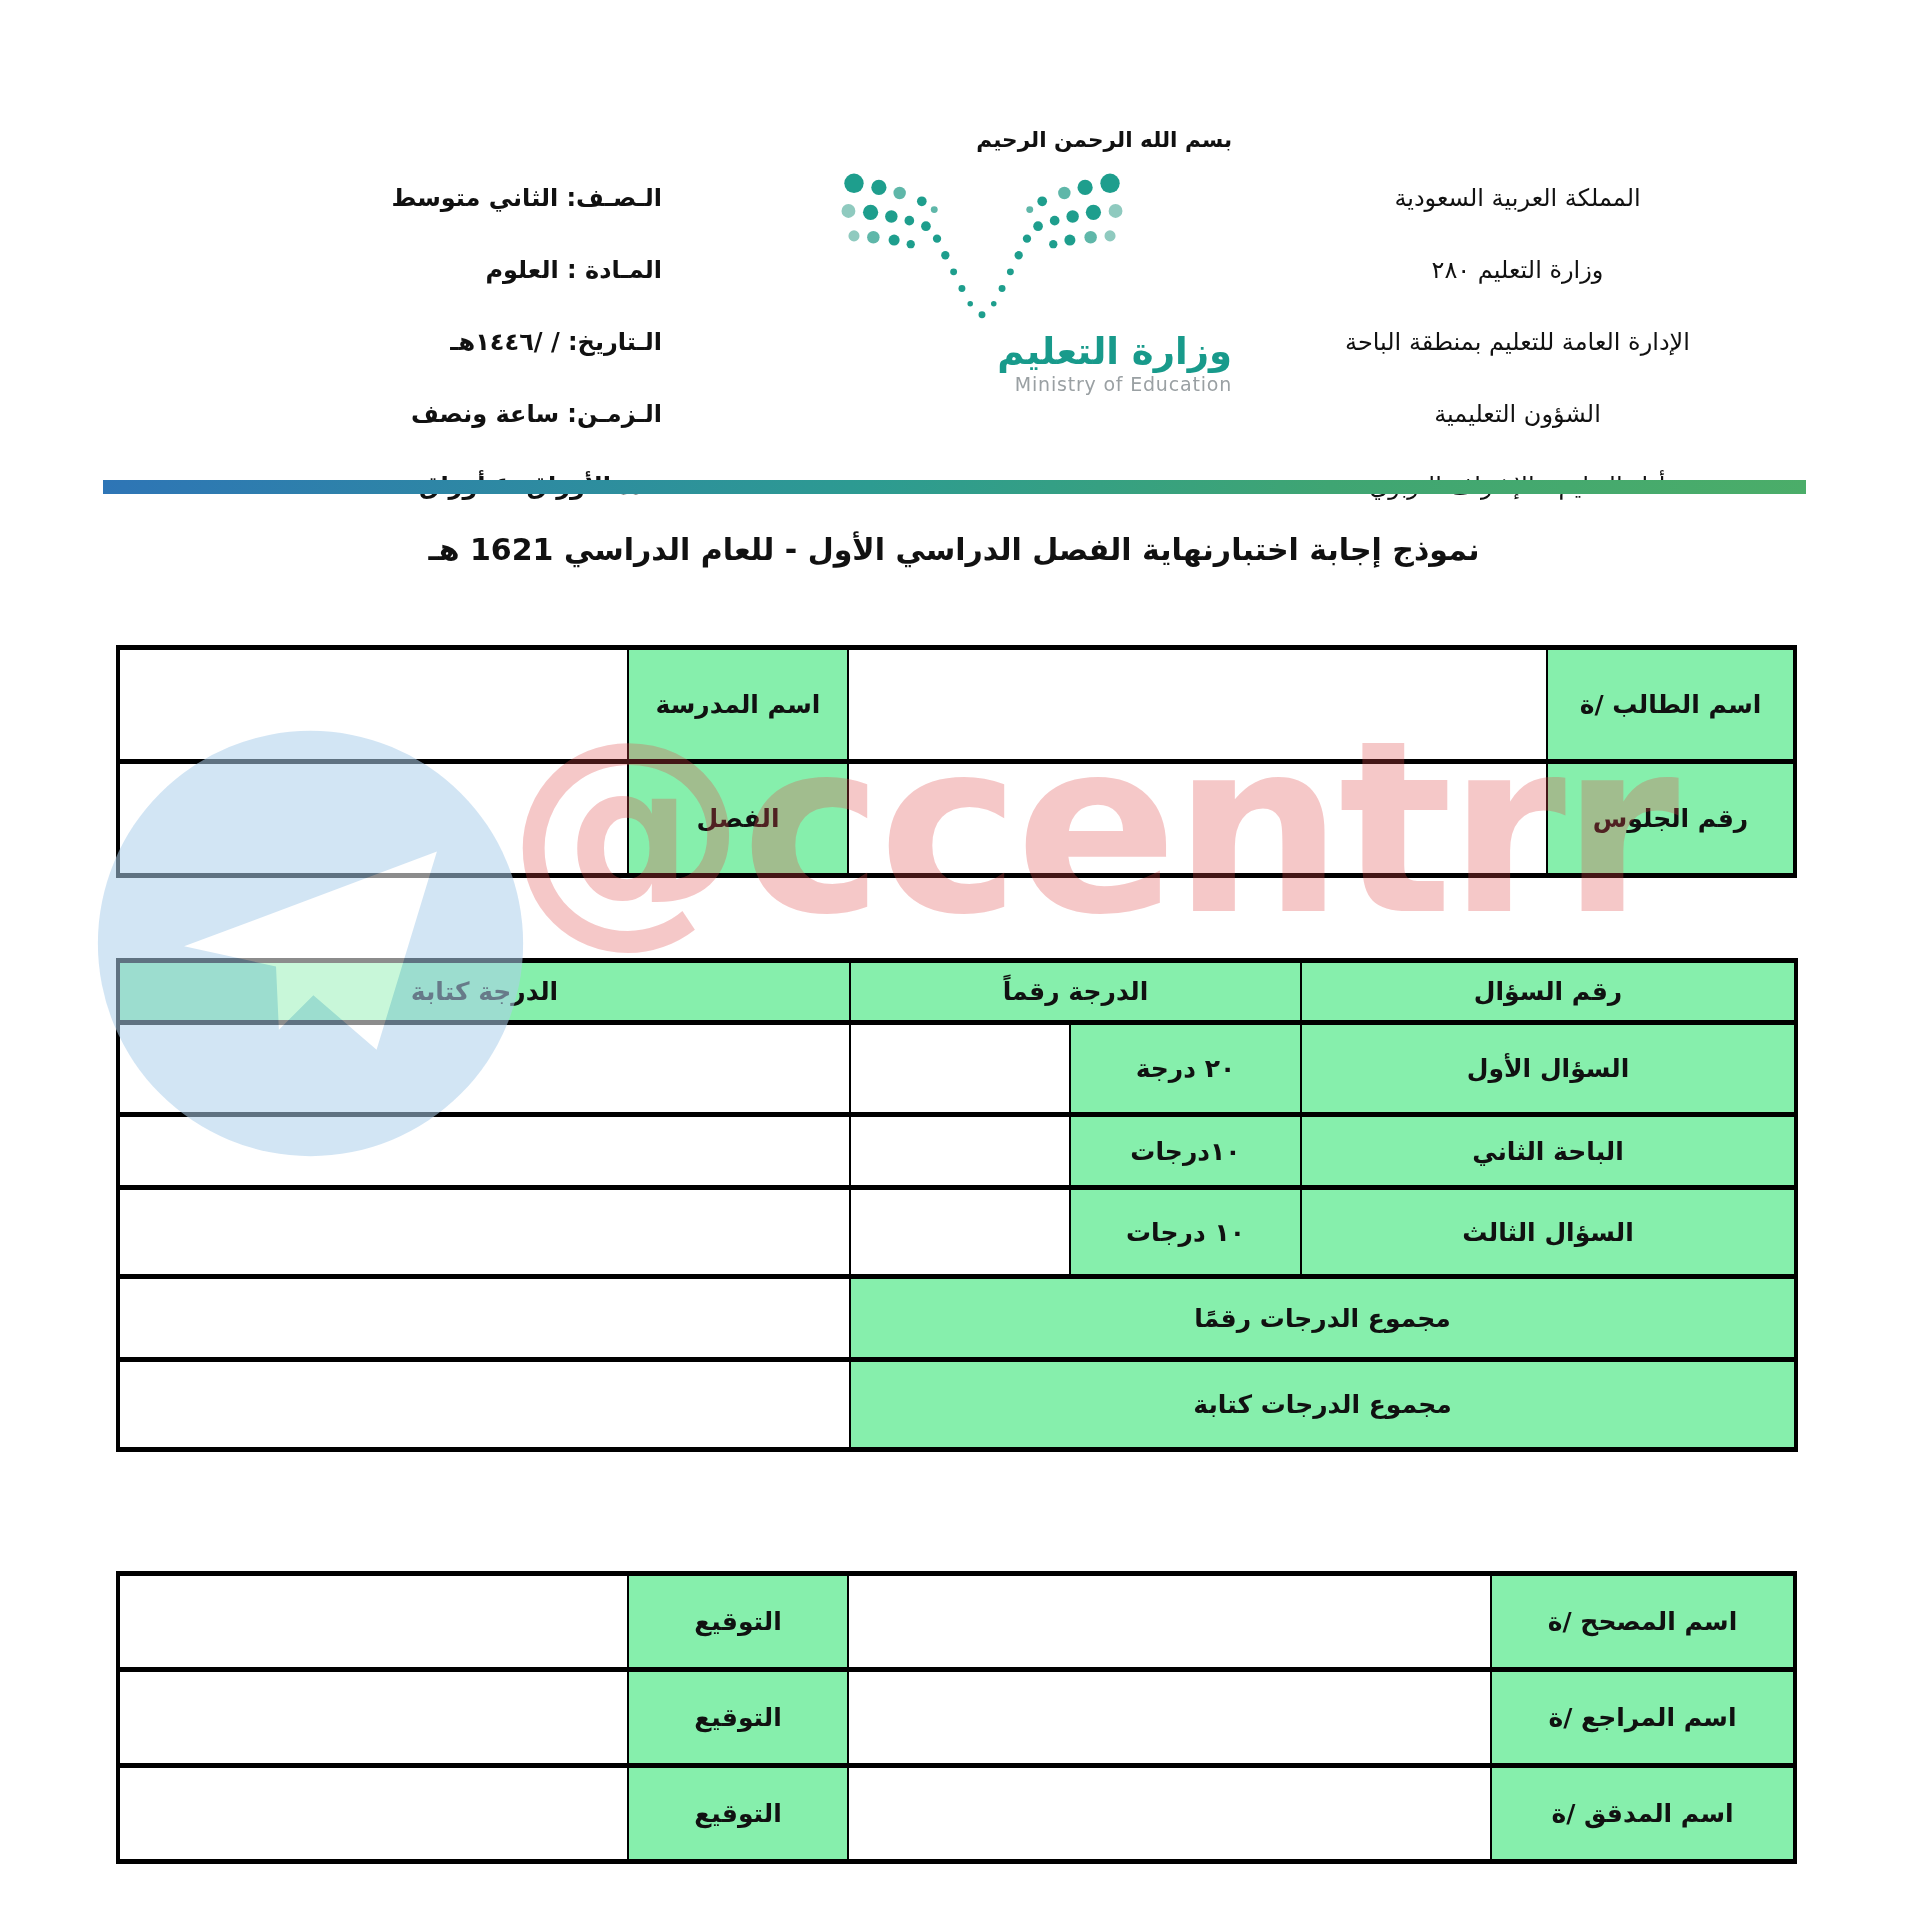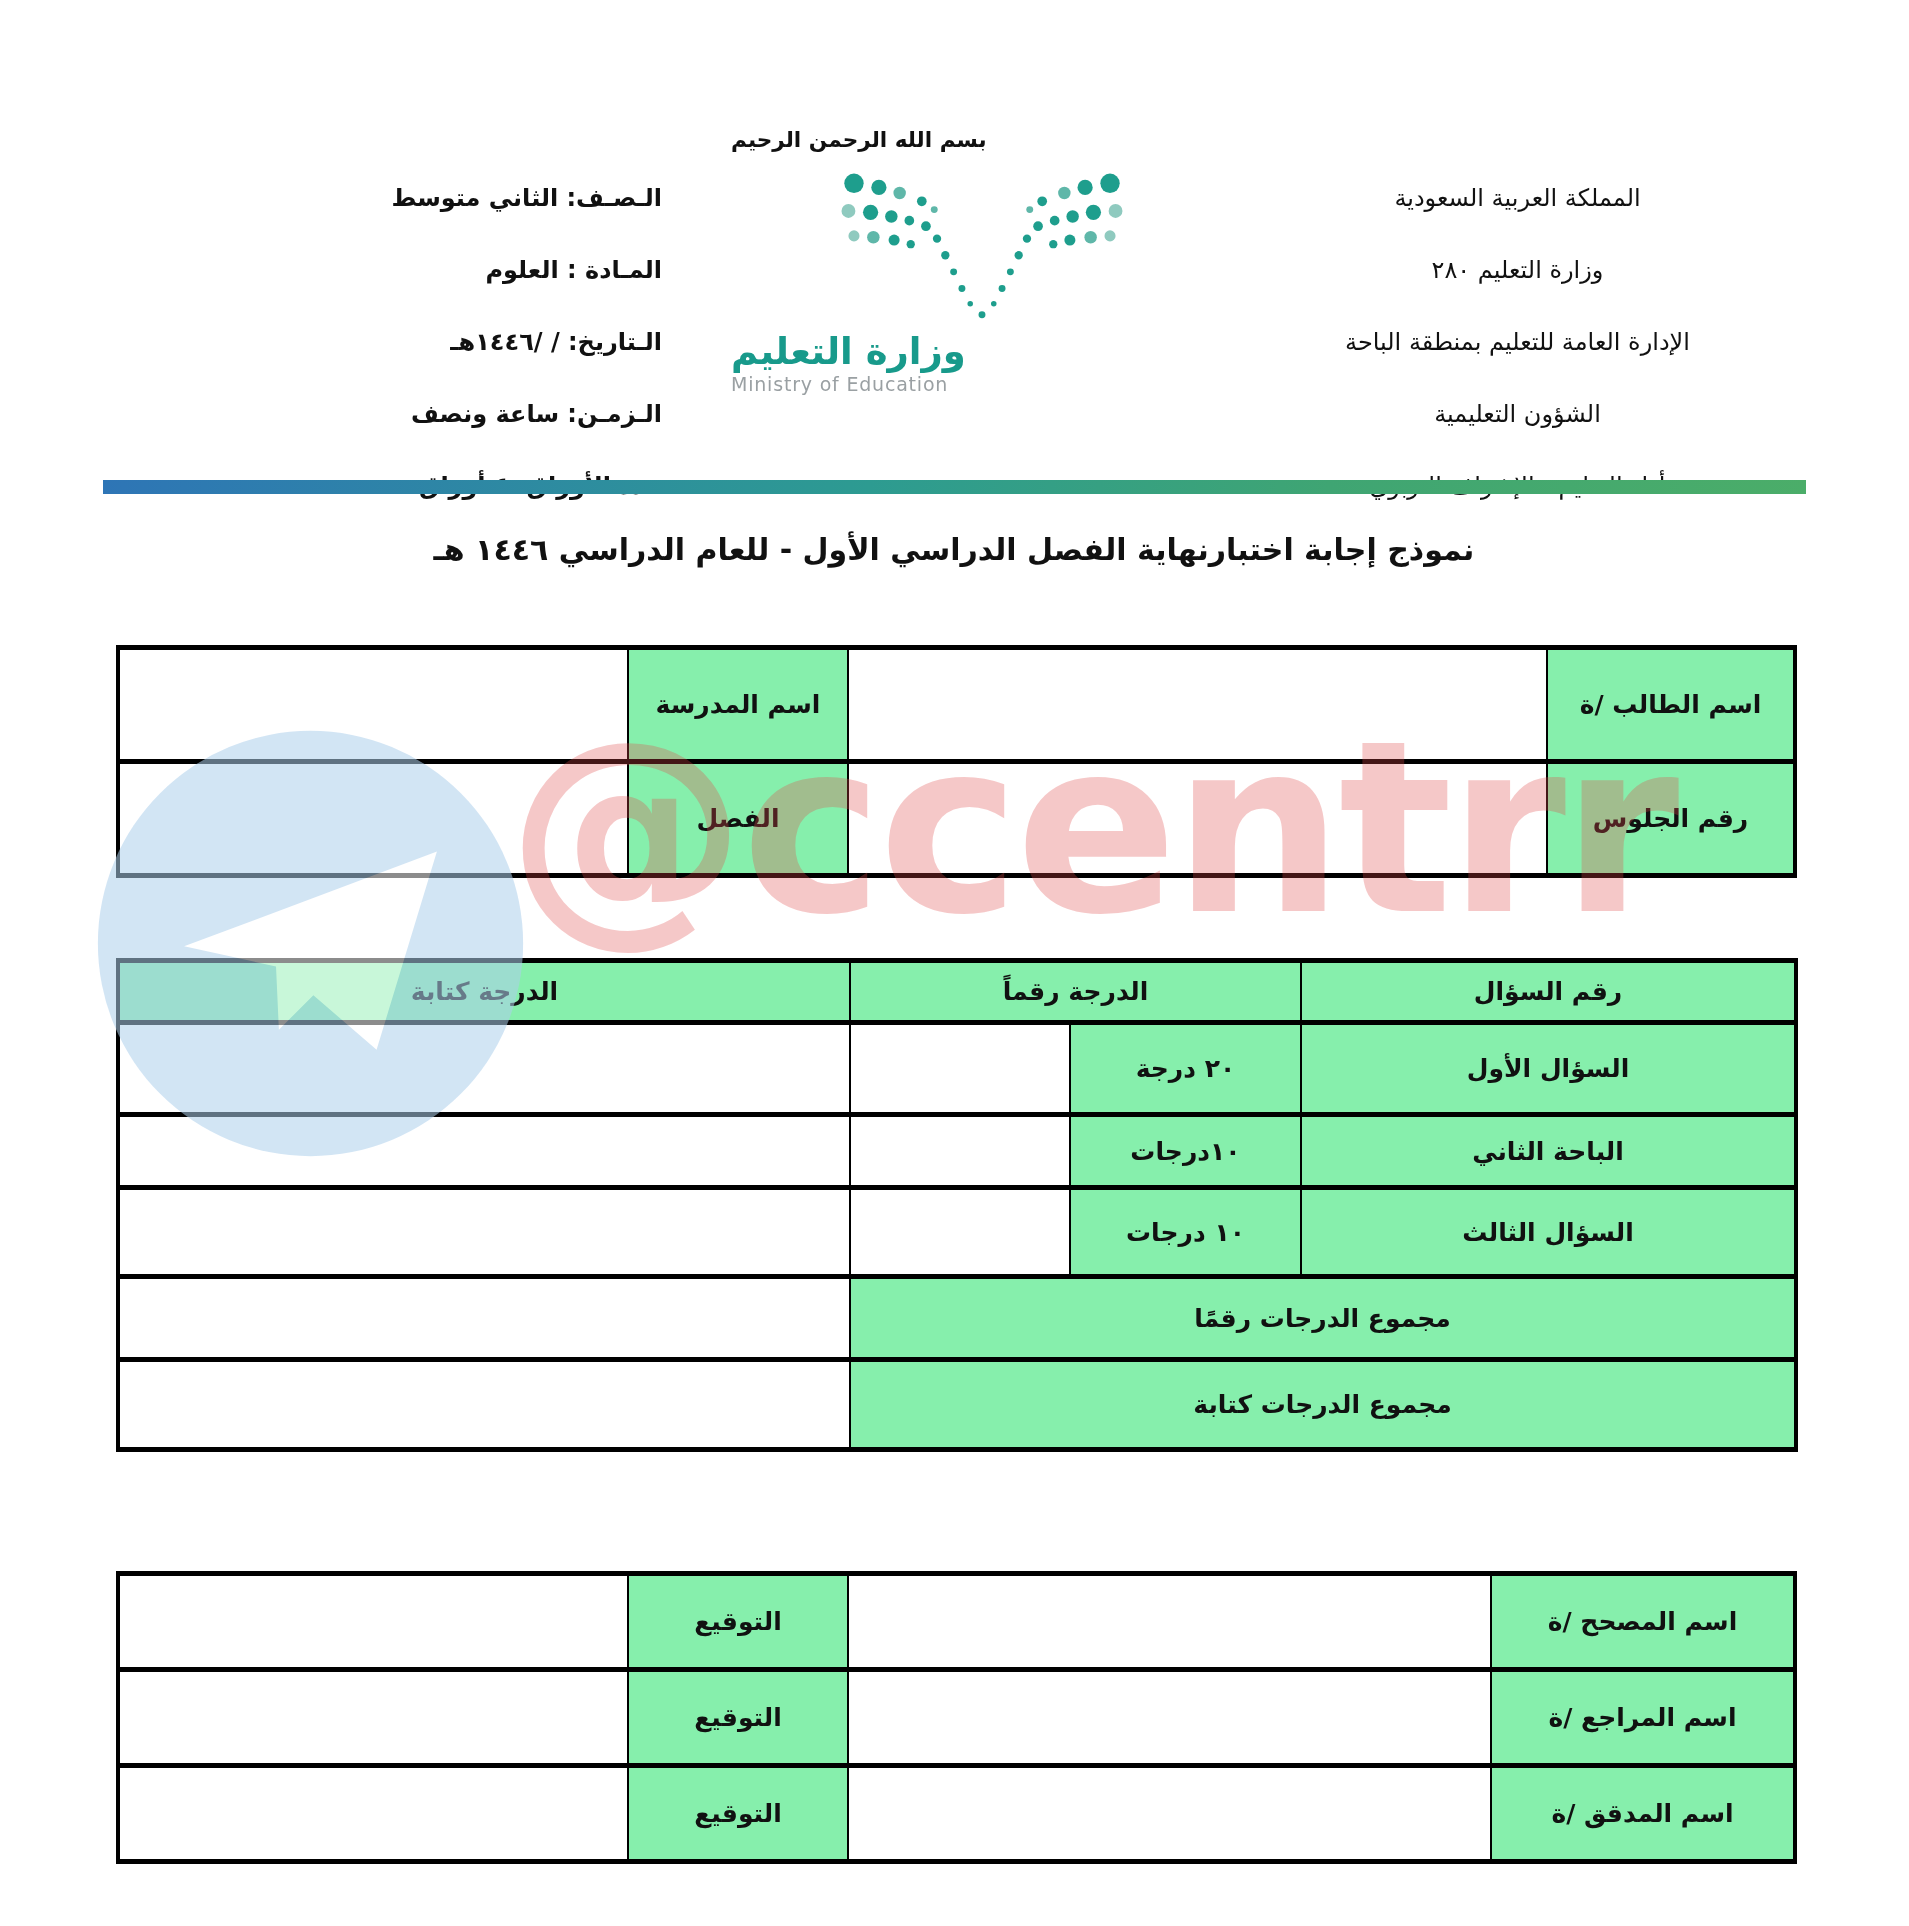--- a/index.html
+++ b/index.html
@@ -16,21 +16,21 @@
   
   .hdr-right {
     position:absolute; right:112px; top:162px; width:559px;
     text-align:center; font-size:24px; font-weight:normal; line-height:72px;
   }
   .hdr-left {
     position:absolute; left:181px; top:162px; width:482px;
     text-align:right; font-size:24px; font-weight:bold; line-height:72px;
   }
   .hdr-center {
-    position:absolute; left:732px; top:127px; width:501px; text-align:left;
+    position:absolute; left:732px; top:127px; width:501px; text-align:right;
   }
   .basmala { font-size:21.6px; font-weight:bold; }
   .dots-logo { display:block; margin:5.4px auto 0; width:324px; height:173px; }
   .ministry-ar { font-size:37px; font-weight:bold; color:#189a8b; letter-spacing:1.5px; }
   .ministry-en { font-size:19px; color:#9aa0a3; direction:ltr; margin-top:0; letter-spacing:0.8px; }
   .grad-bar {
     position:absolute; left:104px; top:480px; width:1703px; height:14px;
     background:linear-gradient(90deg,#2e75b6 0%,#2d9b91 45%,#3fa573 72%,#4bad69 100%);
   }
   .doc-title {
@@ -130,21 +130,21 @@
         <circle cx="408" cy="78" r="10"></circle>
           <circle cx="400" cy="114" r="8"></circle>
       </g>
     </svg>
     <div class="ministry-ar">وزارة التعليم</div>
     <div class="ministry-en">Ministry of Education</div>
   </div>
 
   <div class="grad-bar"></div>
 
-  <div class="doc-title">نموذج إجابة  اختبارنهاية الفصل الدراسي الأول - للعام الدراسي ١٤٤٦ هـ</div>
+  <div class="doc-title">نموذج إجابة  اختبارنهاية الفصل الدراسي الأول - للعام الدراسي 1621 هـ</div>
 
   <table class="sheet" id="info-table">
     <colgroup>
         <col style="width:248px">
         <col style="width:699px">
         <col style="width:220px">
         <col style="width:510px">
       </colgroup>
     <tbody>
         <tr>

